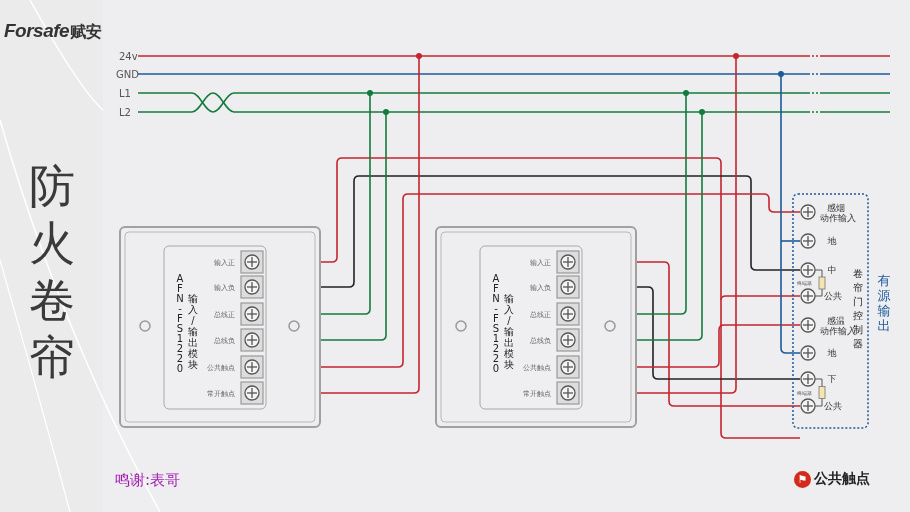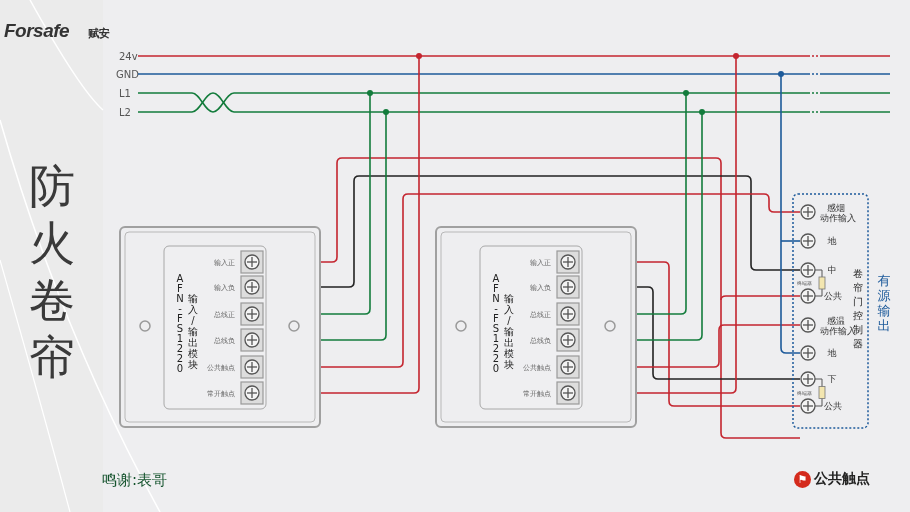--- a/index.html
+++ b/index.html
@@ -1,22 +1,22 @@
 <!DOCTYPE html>
 <html><head>
 <meta charset="utf-8">
 <style>
   html,body{margin:0;padding:0;}
   body{width:910px;height:512px;overflow:hidden;background:#eeeef0;font-family:"DejaVu Sans",sans-serif;position:relative;}
   .leftpanel{position:absolute;left:0;top:0;width:103px;height:512px;background:#ebebeb;}
   .logo{position:absolute;left:4px;top:20px;font-family:"Liberation Sans",sans-serif;font-weight:bold;font-style:italic;font-size:19px;color:#333;letter-spacing:-0.5px;}
-  .logo .cn{font-size:11px;font-style:normal;margin-left:19px;}
+  .logo .cn{font-size:16px;font-style:normal;margin-left:1px;}
   .title{position:absolute;left:22px;top:158px;width:60px;font-size:46px;line-height:57px;color:#3a3a3a;text-align:center;}
   .title span{display:block;}
-  .credit{position:absolute;left:102px;top:471px;font-size:15px;color:#14532d;}
+  .credit{position:absolute;left:115px;top:471px;font-size:15px;color:#a21caf;}
   .brand{position:absolute;left:794px;top:470px;font-size:14px;font-weight:bold;color:#222;display:flex;align-items:center;gap:3px;}
   .brand .ico{width:17px;height:17px;border-radius:50%;background:#d42a1c;color:#fff;font-size:11px;display:flex;align-items:center;justify-content:center;}
   svg{position:absolute;left:0;top:0;}
   .bus-label{font-family:"DejaVu Sans",sans-serif;font-size:10px;fill:#555;}
   .mlabel{font-size:7px;fill:#666;}
   .clabel{font-size:9px;fill:#333;}
   .vtext{font-size:10px;fill:#222;}
 </style>
 </head>
 <body>

